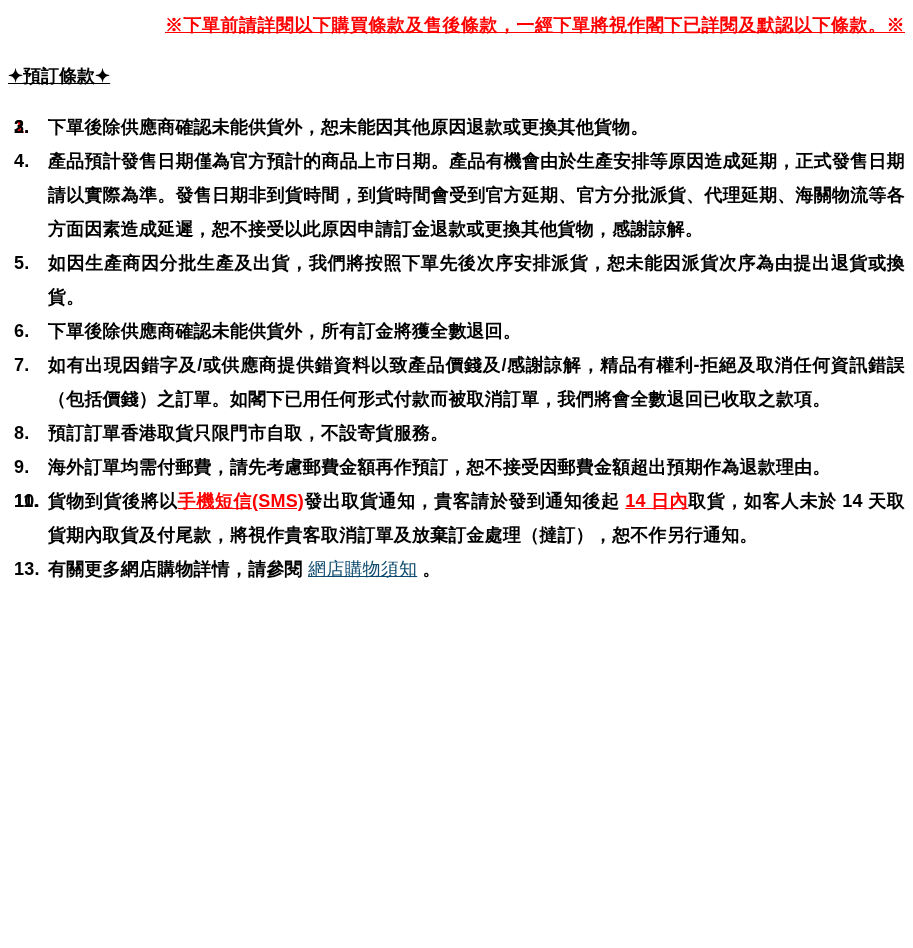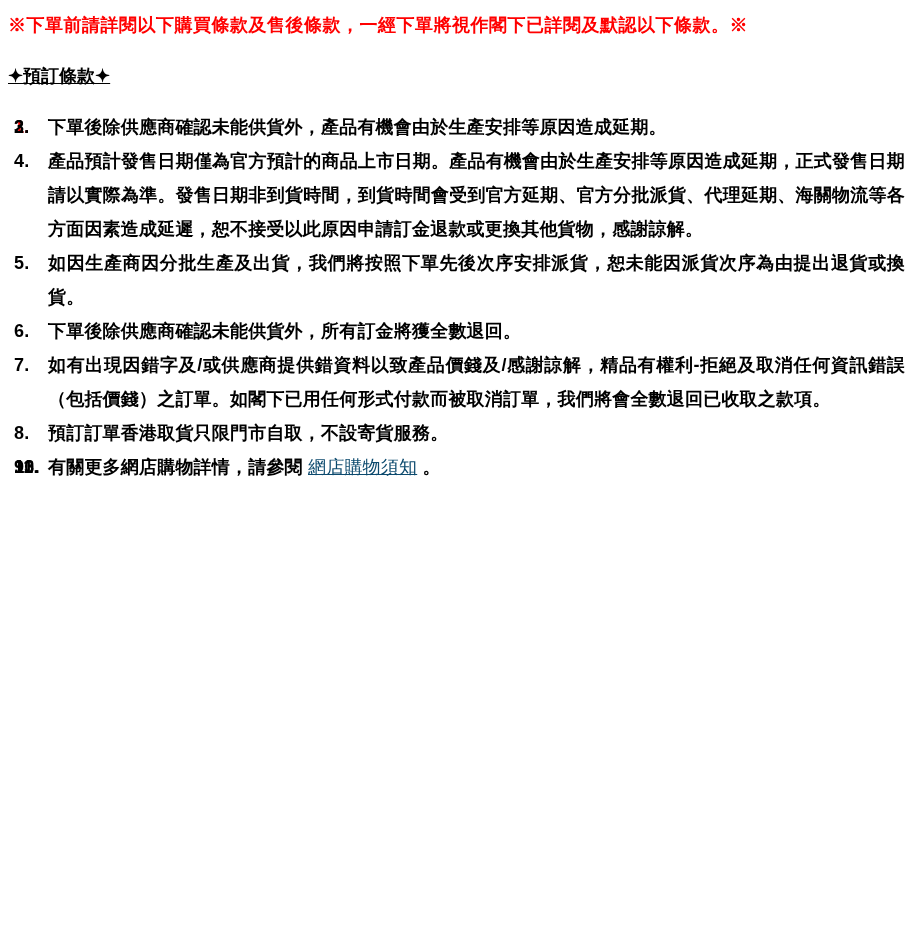--- a/index.html
+++ b/index.html
@@ -13,22 +13,24 @@
     min-height: 948px;
     font-family: "Liberation Sans", sans-serif;
     font-weight: 700;
     color: #000000;
     padding: 10px 8px 10px 8px;
   }
   .header {
     color: #ff0000;
     font-size: 18px;
     line-height: 26px;
+    text-decoration: underline;
     margin: 2px 0 26px 0;
     letter-spacing: 0.5px;
+    text-align: right;
   }
   .section-title {
     color: #000000;
     font-size: 18px;
     line-height: 24px;
     margin: 0 0 22px 0;
   }
   .section-title .st-inner {
     text-decoration: underline;
   }
@@ -77,21 +79,21 @@
     <li class="term red">
       <span class="num">1.</span>
     </li>
 
     <li class="term">
       <span class="num">2.</span>
     </li>
 
     <li class="term">
       <span class="num">3.</span>
-      <span class="txt">下單後除供應商確認未能供貨外，產品有機會由於生產安排等原因造成延期。</span>
+      <span class="txt">下單後除供應商確認未能供貨外，恕未能因其他原因退款或更換其他貨物。</span>
     </li>
 
     <li class="term">
       <span class="num">4.</span>
       <span class="txt">產品預計發售日期僅為官方預計的商品上市日期。產品有機會由於生產安排等原因造成延期，正式發售日期請以實際為準。發售日期非到貨時間，到貨時間會受到官方延期、官方分批派貨、代理延期、海關物流等各方面因素造成延遲，恕不接受以此原因申請訂金退款或更換其他貨物，感謝諒解。</span>
     </li>
 
     <li class="term">
       <span class="num">5.</span>
       <span class="txt">如因生產商因分批生產及出貨，我們將按照下單先後次序安排派貨，恕未能因派貨次序為由提出退貨或換貨。</span>
@@ -107,28 +109,30 @@
       <span class="txt">如有出現因錯字及/或供應商提供錯資料以致產品價錢及/感謝諒解，精品有權利-拒絕及取消任何資訊錯誤（包括價錢）之訂單。如閣下已用任何形式付款而被取消訂單，我們將會全數退回已收取之款項。</span>
     </li>
 
     <li class="term">
       <span class="num">8.</span>
       <span class="txt">預訂訂單香港取貨只限門市自取，不設寄貨服務。</span>
     </li>
 
     <li class="term">
       <span class="num">9.</span>
+      <span class="txt">海外訂單均需付郵費，請先考慮郵費金額再作預訂，恕不接受因郵費金額超出預期作為退款理由。</span>
     </li>
 
     <li class="term">
       <span class="num">10.</span>
     </li>
 
     <li class="term">
       <span class="num">11.</span>
+      <span class="txt"><span>貨物到貨後將以</span><span class="hl">手機短信(SMS)</span><span>發出取貨通知，貴客請於發到通知後起 </span><span class="hl">14 日內</span><span>取貨，如客人未於 14 天取貨期內取貨及付尾款，將視作貴客取消訂單及放棄訂金處理（撻訂），恕不作另行通知。</span></span>
     </li>
 
 
     <li class="term">
       <span class="num">13.</span>
       <span class="txt"><span>有關更多網店購物詳情，請參閱 </span><a href="#" class="link">網店購物須知</a><span> 。</span></span>
     </li>
 
   </ol>
 </div>

